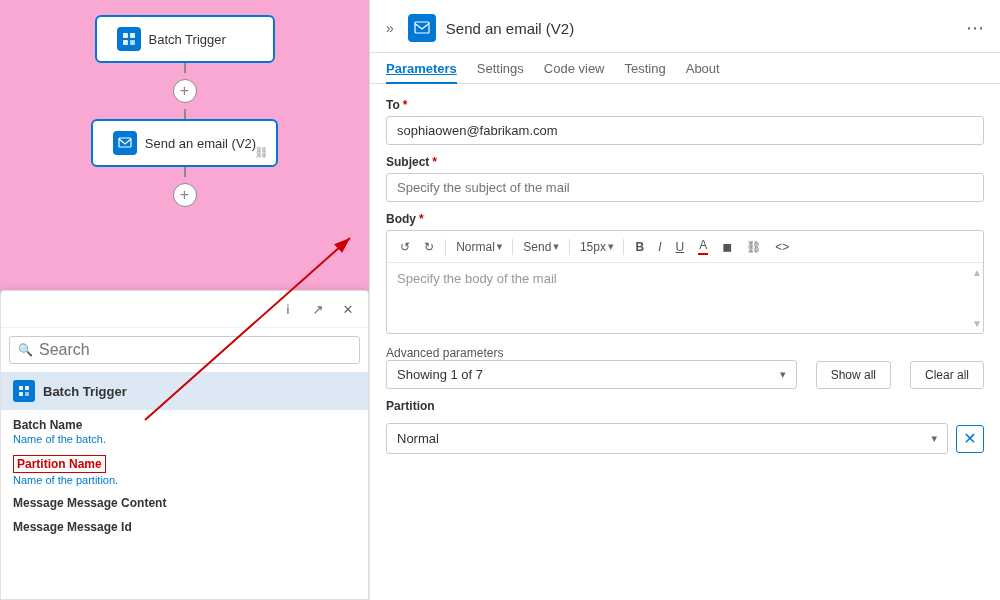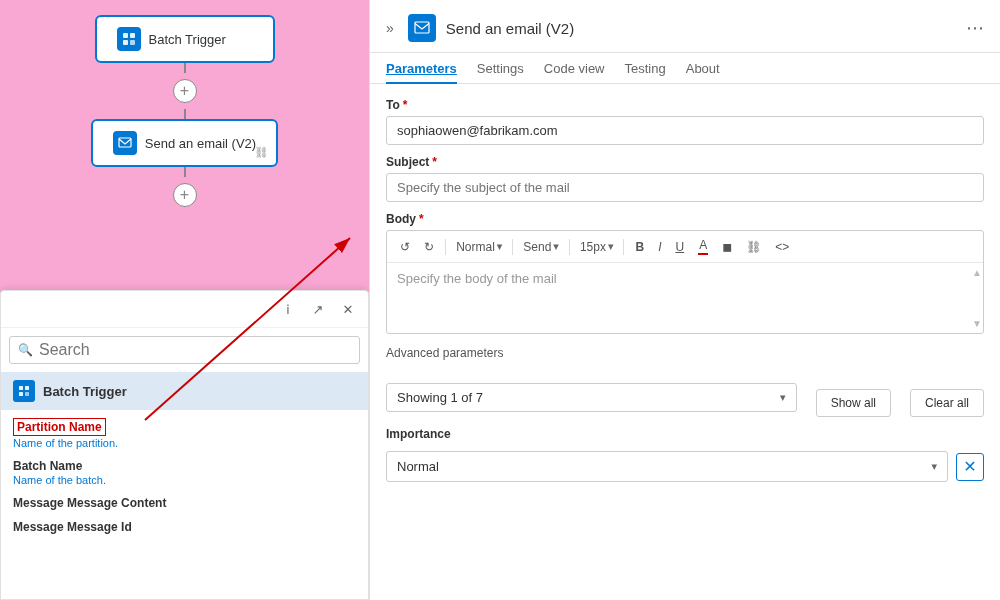--- a/index.html
+++ b/index.html
@@ -382,21 +382,21 @@
     }
 
     
     .advanced-params-section {
       margin-bottom: 10px;
     }
 
     .advanced-params-label {
       font-size: 12px;
       color: #555;
-      margin-bottom: 17px;
+      margin-bottom: 0;
     }
 
     .advanced-params-row {
       display: flex;
       gap: 19px;
       align-items: center;
     }
 
     .advanced-params-select {
       flex: 1;
@@ -413,21 +413,20 @@
 
     .params-btn {
       padding: 6px 14px;
       border: 1px solid #ccc;
       border-radius: 3px;
       background: white;
       font-size: 12px;
       color: #333;
       cursor: pointer;
       white-space: nowrap;
-      margin-top: 12px;
     }
 
     
     .importance-row {
       display: flex;
       align-items: center;
       gap: 8px;
       margin-top: 10px;
     }
 
@@ -534,26 +533,26 @@
           <rect x="7" y="1" width="4" height="4" rx="0.5" fill="white" opacity="0.9"></rect>
           <rect x="1" y="7" width="4" height="4" rx="0.5" fill="white" opacity="0.9"></rect>
           <rect x="7" y="7" width="4" height="4" rx="0.5" fill="white" opacity="0.6"></rect>
         </svg>
       </div>
       <span>Batch Trigger</span>
     </div>
 
     <div class="panel-items">
       <div class="panel-item">
+        <div class="item-title">Batch Name</div>
+        <div class="item-desc">Name of the batch.</div>
+      </div>
+      <div class="panel-item">
         <div class="item-title selected">Partition Name</div>
         <div class="item-desc">Name of the partition.</div>
-      </div>
-      <div class="panel-item">
-        <div class="item-title">Batch Name</div>
-        <div class="item-desc">Name of the batch.</div>
       </div>
       <div class="panel-item">
         <div class="item-title">Message Message Content</div>
       </div>
       <div class="panel-item">
         <div class="item-title">Message Message Id</div>
       </div>
     </div>
   </div>
 
@@ -658,21 +657,21 @@
         <div class="advanced-params-select">
           <span>Showing 1 of 7</span>
           <span class="chevron-down">▾</span>
         </div>
         <button class="params-btn">Show all</button>
         <button class="params-btn">Clear all</button>
       </div>
     </div>
 
     
-    <div class="field-label">Importance</div>
+    <div class="field-label">Partition</div>
     <div class="importance-row">
       <div class="importance-select">
         <span>Normal</span>
         <span class="chevron-down">▾</span>
       </div>
       <div class="importance-close">✕</div>
     </div>
   </div>
 </div>
 

